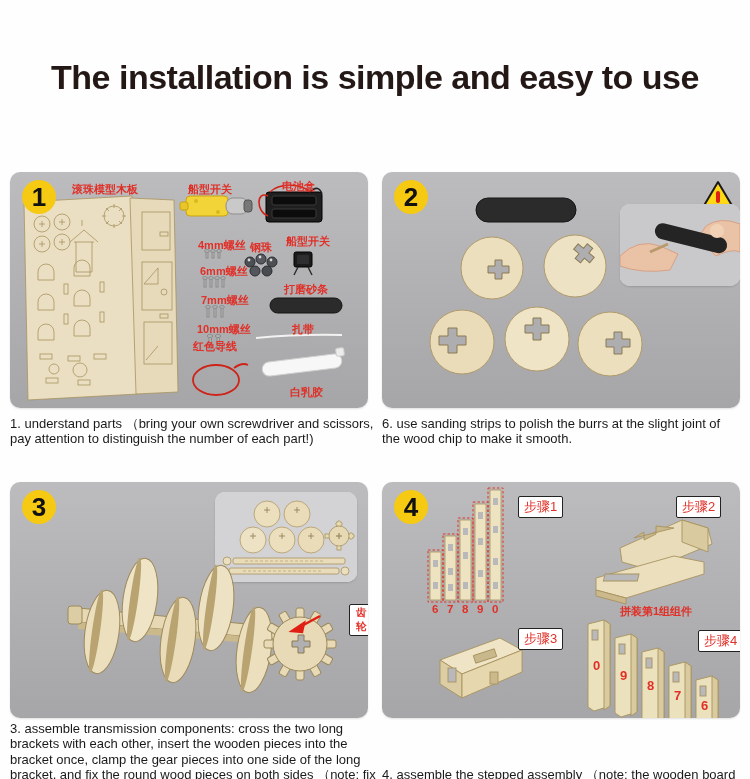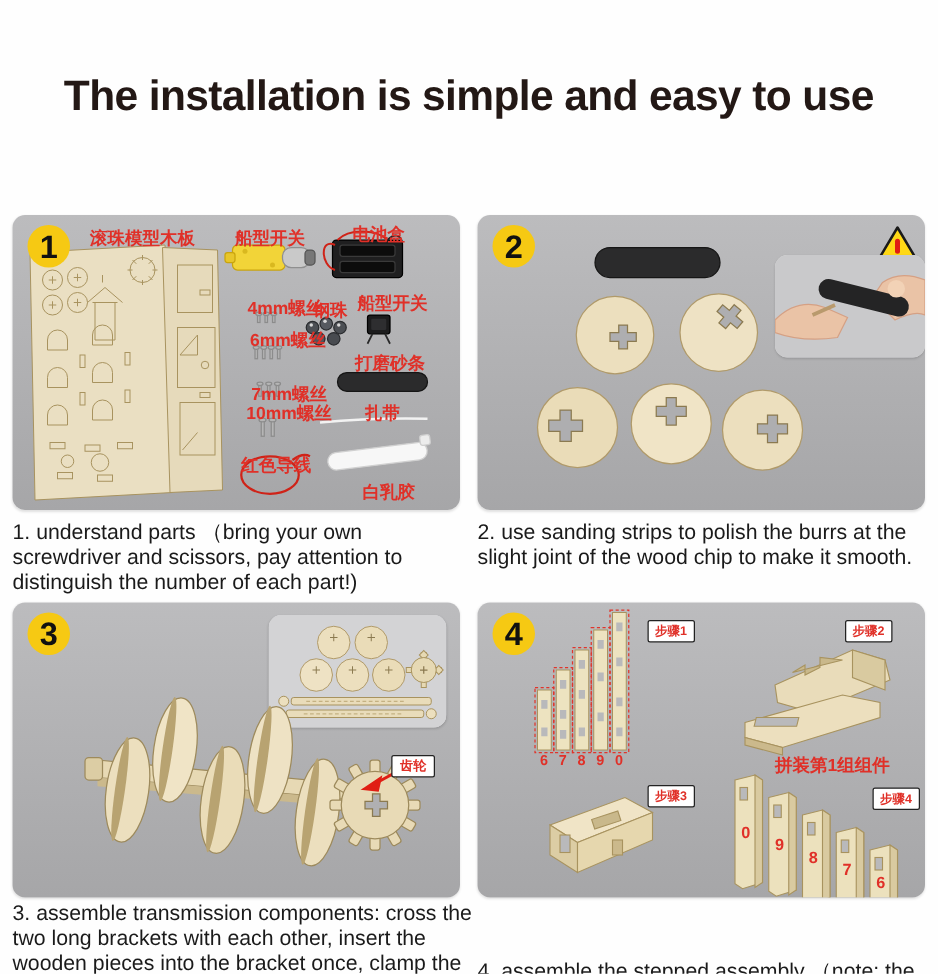--- a/index.html
+++ b/index.html
@@ -19,41 +19,41 @@
   #panel1{left:10px;top:172px;}
   #panel2{left:382px;top:172px;}
   #panel3{left:10px;top:482px;}
   #panel4{left:382px;top:482px;}
   .badge{
     position:absolute;left:12px;top:8px;width:34px;height:34px;border-radius:50%;
     background:#f6c913;display:flex;align-items:center;justify-content:center;
     font-size:26px;font-weight:bold;color:#111;z-index:5;
   }
   .caption{
-    position:absolute;font-size:17px;line-height:1.18;color:#1a1a1a;margin:0;
+    position:absolute;font-size:13px;line-height:1.18;color:#1a1a1a;margin:0;
   }
   #caption1{left:10px;top:416px;width:365px;}
   #caption2{left:382px;top:416px;width:356px;}
   #caption3{left:10px;top:721px;width:368px;}
   #caption4{left:382px;top:721px;width:360px;margin-top:46px;}
   .red-label{
-    position:absolute;color:#e03028;font-weight:bold;font-size:14px;
+    position:absolute;color:#e03028;font-weight:bold;font-size:11px;
     white-space:nowrap;z-index:4;
   }
   .inset{
     position:absolute;border-radius:10px;background:#cdcdcf;
     box-shadow:inset 0 0 0 1px #d8d8da, 0 1px 2px rgba(0,0,0,0.15);overflow:hidden;
   }
   .step-tag{
     position:absolute;background:#fff;border:1.5px solid #222;border-radius:2px;
-    color:#e03028;font-weight:bold;font-size:10px;padding:1px 5px;z-index:4;white-space:nowrap;
+    color:#e03028;font-weight:normal;font-size:13px;padding:1px 5px;z-index:4;white-space:nowrap;
   }
   .gear-tag{
     position:absolute;background:#fff;border:1.5px solid #222;border-radius:2px;
-    color:#e03028;font-weight:bold;font-size:10.5px;padding:1px 6px;z-index:4;
+    color:#e03028;font-weight:bold;font-size:10.5px;padding:1px 6px;z-index:4;margin-left:36px;
   }
   .step-num{
     position:absolute;color:#e03028;font-weight:bold;font-size:11.5px;z-index:4;
   }
   .pillar-num{
     position:absolute;color:#e03028;font-weight:bold;font-size:13px;z-index:4;
   }
   svg{position:absolute;left:0;top:0;}
 </style>
 </head>
@@ -200,25 +200,25 @@
     </g>
   </svg>
 
   <div class="red-label" style="left:62px;top:10px;">滚珠模型木板</div>
   <div class="red-label" style="left:178px;top:10px;">船型开关</div>
   <div class="red-label" style="left:272px;top:7px;">电池盒</div>
   <div class="red-label" style="left:188px;top:66px;">4mm螺丝</div>
   <div class="red-label" style="left:240px;top:68px;">钢珠</div>
   <div class="red-label" style="left:276px;top:62px;">船型开关</div>
   <div class="red-label" style="left:190px;top:92px;">6mm螺丝</div>
-  <div class="red-label" style="left:191px;top:135px;">7mm螺丝</div>
+  <div class="red-label" style="left:191px;top:121px;">7mm螺丝</div>
   <div class="red-label" style="left:274px;top:110px;">打磨砂条</div>
   <div class="red-label" style="left:187px;top:150px;">10mm螺丝</div>
   <div class="red-label" style="left:282px;top:150px;">扎带</div>
-  <div class="red-label" style="left:183px;top:192px;">红色导线</div>
+  <div class="red-label" style="left:183px;top:167px;">红色导线</div>
   <div class="red-label" style="left:280px;top:213px;">白乳胶</div>
 </div>
 <p class="caption" id="caption1">1. understand parts （bring your own screwdriver and scissors, pay attention to distinguish the number of each part!)</p>
 
 <div class="panel" id="panel2">
   <div class="badge">
     <span>2</span>
   </div>
 
   <svg width="358" height="236" viewBox="0 0 358 236">
@@ -251,21 +251,21 @@
     <svg width="120" height="82" viewBox="0 0 120 82">
       <rect width="120" height="82" fill="#c9c9cb"></rect>
       <path d="M0,52 Q18,34 40,42 L58,50 L50,66 Q22,70 0,62 z" fill="#eac3a6" stroke="#d5a084"></path>
       <path d="M120,20 Q100,12 86,22 L78,34 L96,52 Q112,44 120,48 z" fill="#eac3a6" stroke="#d5a084"></path>
       <rect x="34" y="26" width="74" height="16" rx="8" fill="#242425" transform="rotate(14 70 34)"></rect>
       <path d="M30,48 l18,-8" stroke="#b99a6d" stroke-width="3"></path>
       <circle cx="97" cy="27" r="7" fill="#f2d2b6"></circle>
     </svg>
   </div>
 </div>
-<p class="caption" id="caption2">2. use sanding strips to polish the burrs at the slight joint of the wood chip to make it smooth.</p>
+<p class="caption" id="caption2">6. use sanding strips to polish the burrs at the slight joint of the wood chip to make it smooth.</p>
 
 <div class="panel" id="panel3">
   <div class="badge">
     <span>3</span>
   </div>
 
   <div class="inset" style="left:205px;top:10px;width:142px;height:90px;background:#d3d3d5;">
     <svg width="142" height="90" viewBox="0 0 142 90">
       <rect width="142" height="90" fill="#d3d3d5"></rect>
       <g stroke="#b09a6a" stroke-width="0.8">

